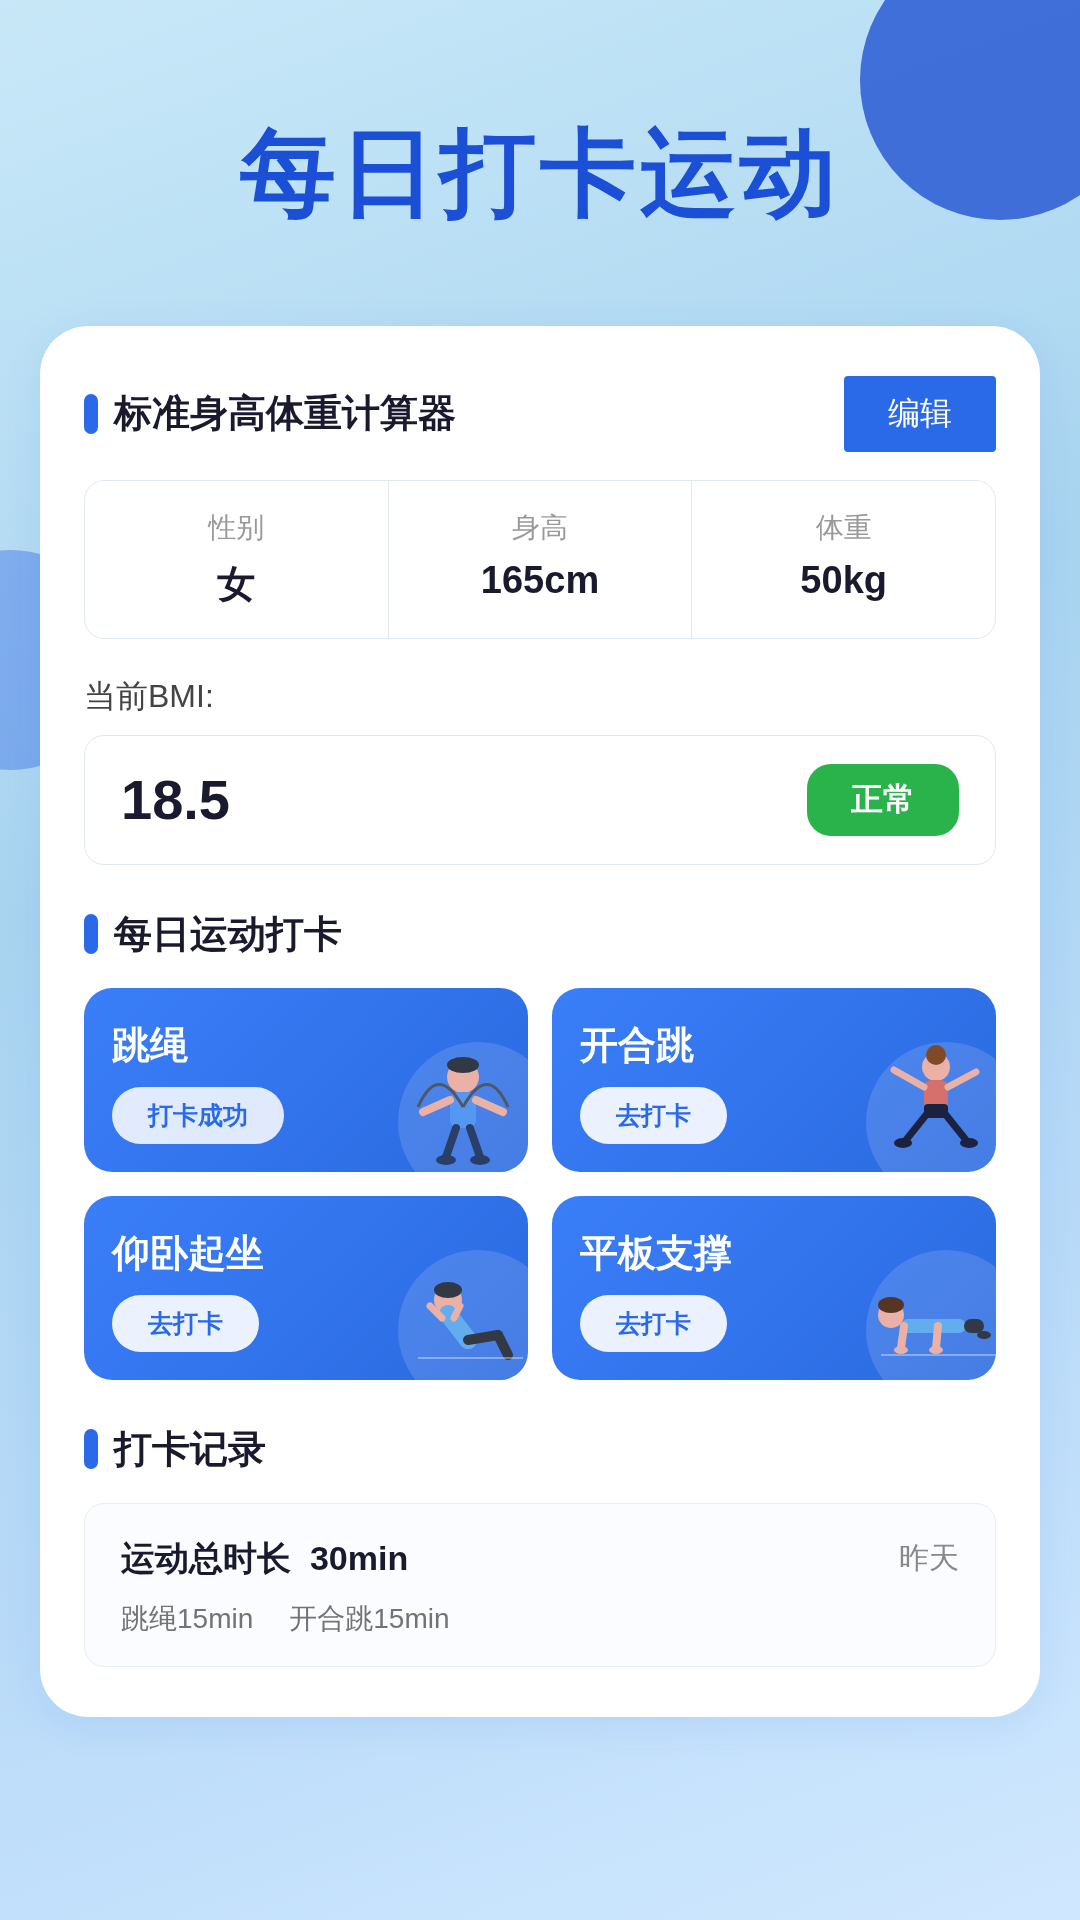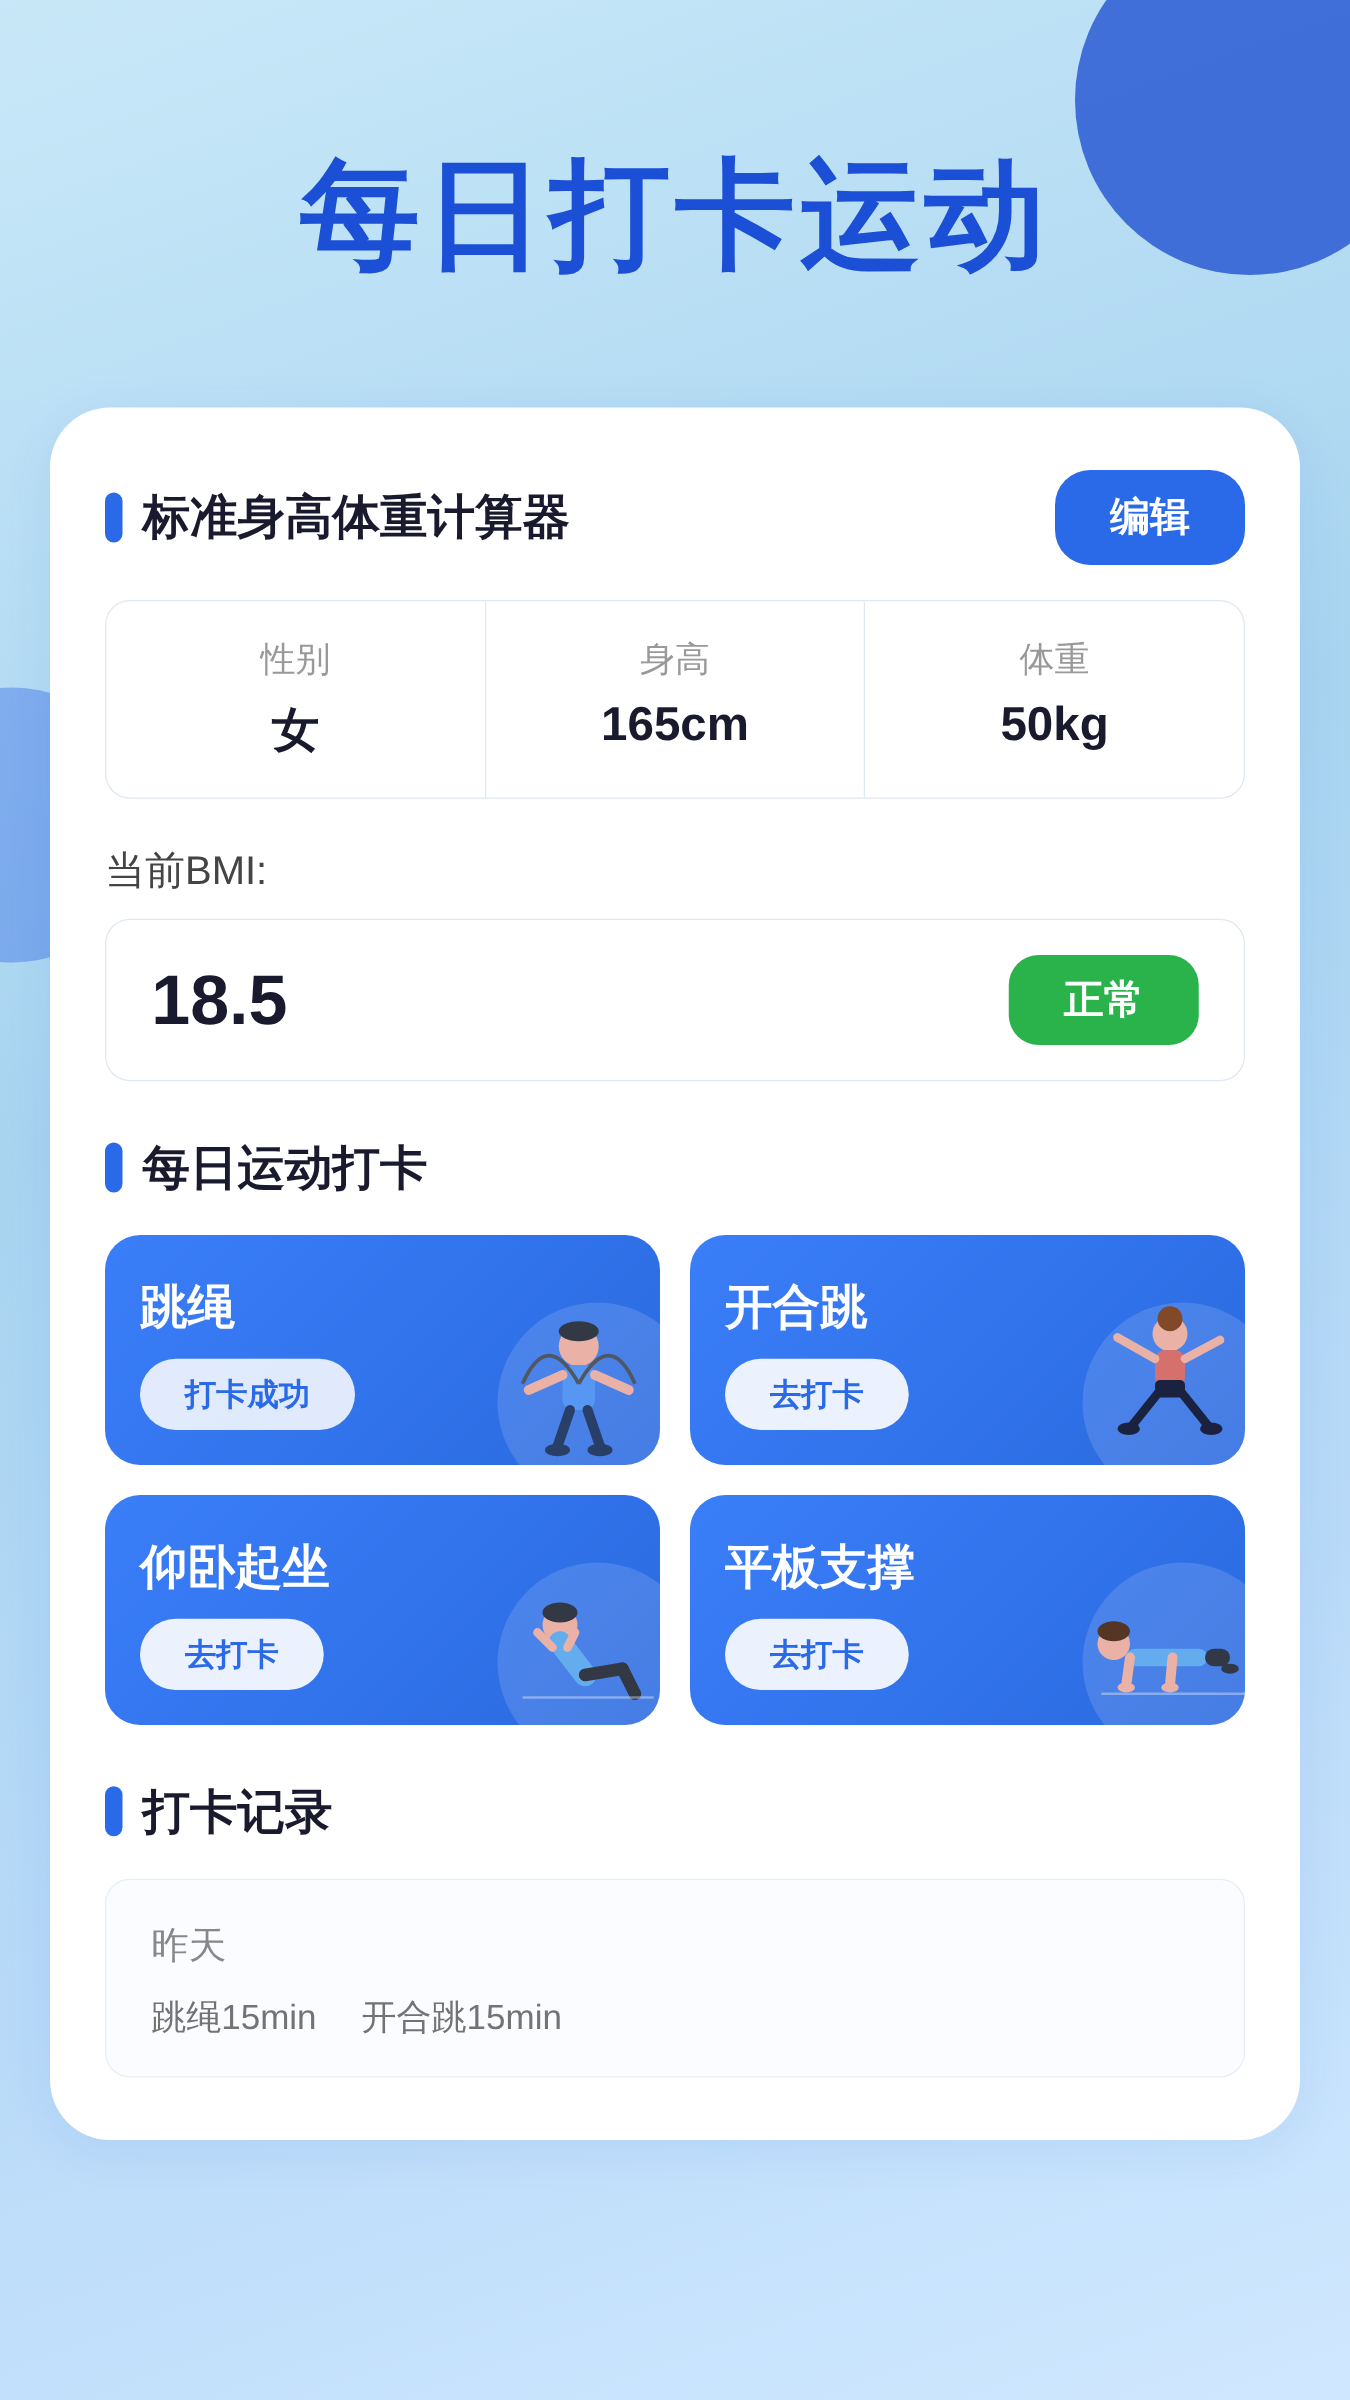--- a/index.html
+++ b/index.html
@@ -89,24 +89,24 @@
     }
     .section-title {
       font-size: 38px;
       font-weight: 700;
       color: #1a1a2e;
     }
     .edit-button {
       background: #2a6ae8;
       color: #fff;
       border: none;
-      border-radius: 28px;
+      border-radius: 4px;
       padding: 16px 44px;
       font-size: 32px;
-      font-weight: 700;
+      font-weight: 400;
       cursor: pointer;
     }
 
     
     .stats-row {
       display: flex;
       border: 1.5px solid #e0e8f0;
       border-radius: 20px;
       overflow: hidden;
       margin-bottom: 36px;
@@ -421,20 +421,21 @@
 
   <div class="section-header records-section-title">
     <div class="section-title-wrap">
       <div class="section-dot"></div>
       <div class="section-title">打卡记录</div>
     </div>
   </div>
 
   <div class="record-card">
     <div class="record-header">
+      <div class="record-title">运动总时长 &nbsp;<span>30min</span></div>
       <div class="record-date">昨天</div>
     </div>
     <div class="record-details">
       <span>跳绳15min</span>
       <span>开合跳15min</span>
     </div>
   </div>
 
 </div>
 

